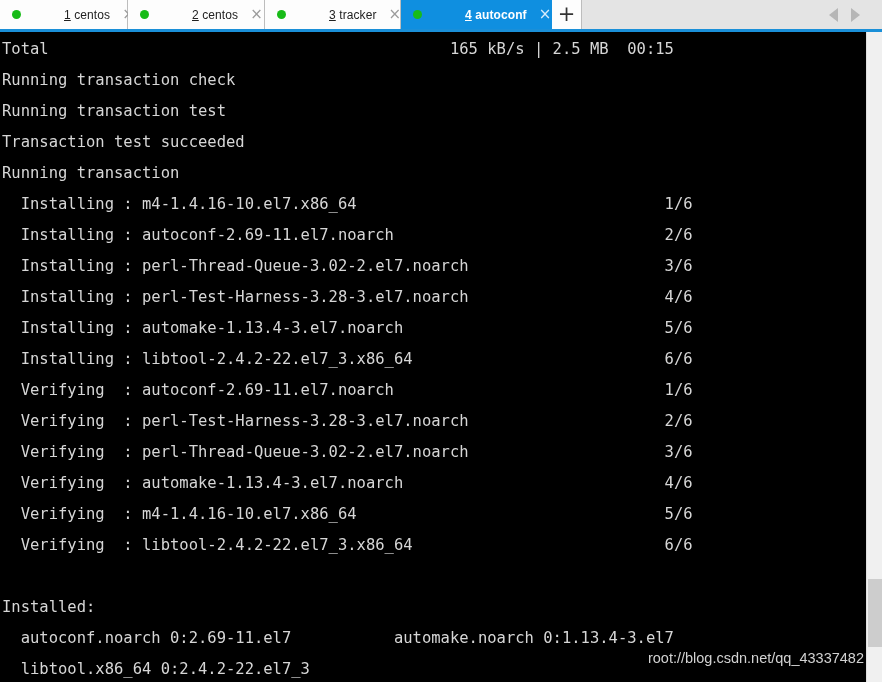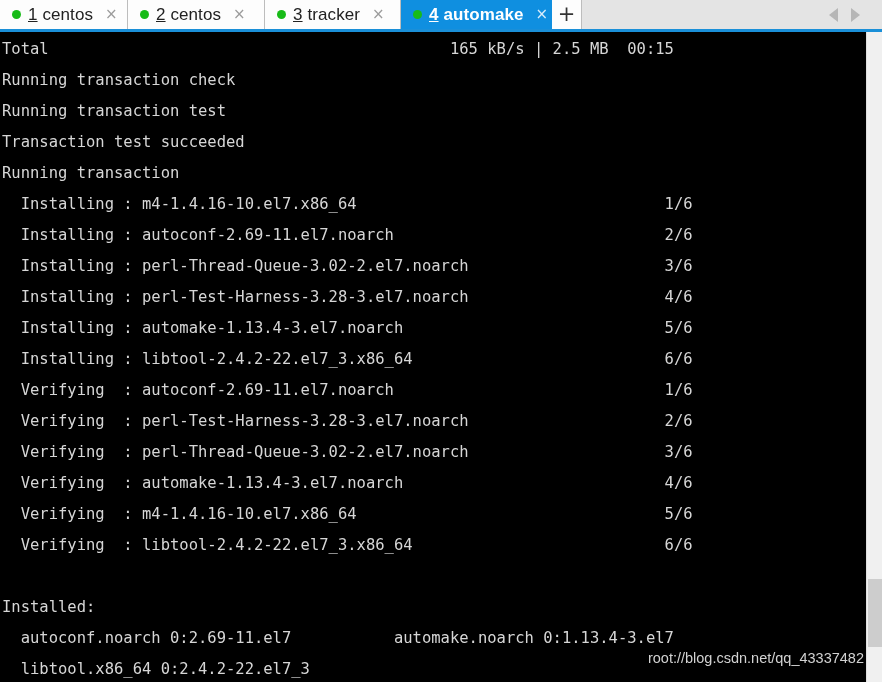--- a/index.html
+++ b/index.html
@@ -51,24 +51,25 @@
   }
   .tab .dot {
     width: 9px;
     height: 9px;
     border-radius: 50%;
     background: #18bb18;
     margin-right: 7px;
     flex: 0 0 auto;
   }
   .tab .label {
-    font-size: 17px;
+    font-size: 12px;
     color: #222222;
     white-space: nowrap;
     letter-spacing: 0.1px;
+    margin-left: 36px;
   }
   .tab.active .label {
     color: #ffffff;
     font-weight: bold;
   }
   .tab .label .num {
     text-decoration: underline;
   }
   .tab .closex {
     margin-left: 12px;
@@ -209,21 +210,21 @@
     </div>
 
     <div class="tab tab-w3">
       <span class="dot"></span>
       <span class="label"><span class="num">3</span> <span>tracker</span></span>
       <span class="closex">×</span>
     </div>
 
     <div class="tab tab-w4 active">
       <span class="dot"></span>
-      <span class="label"><span class="num">4</span> <span>automake</span></span>
+      <span class="label"><span class="num">4</span> <span>autoconf</span></span>
       <span class="closex">×</span>
     </div>
 
     <div class="newtab">+</div>
 
     <div class="tabfill">
       <div class="arrowbtn">
         <span class="arrow-left"></span>
       </div>
       <div class="arrowbtn">

